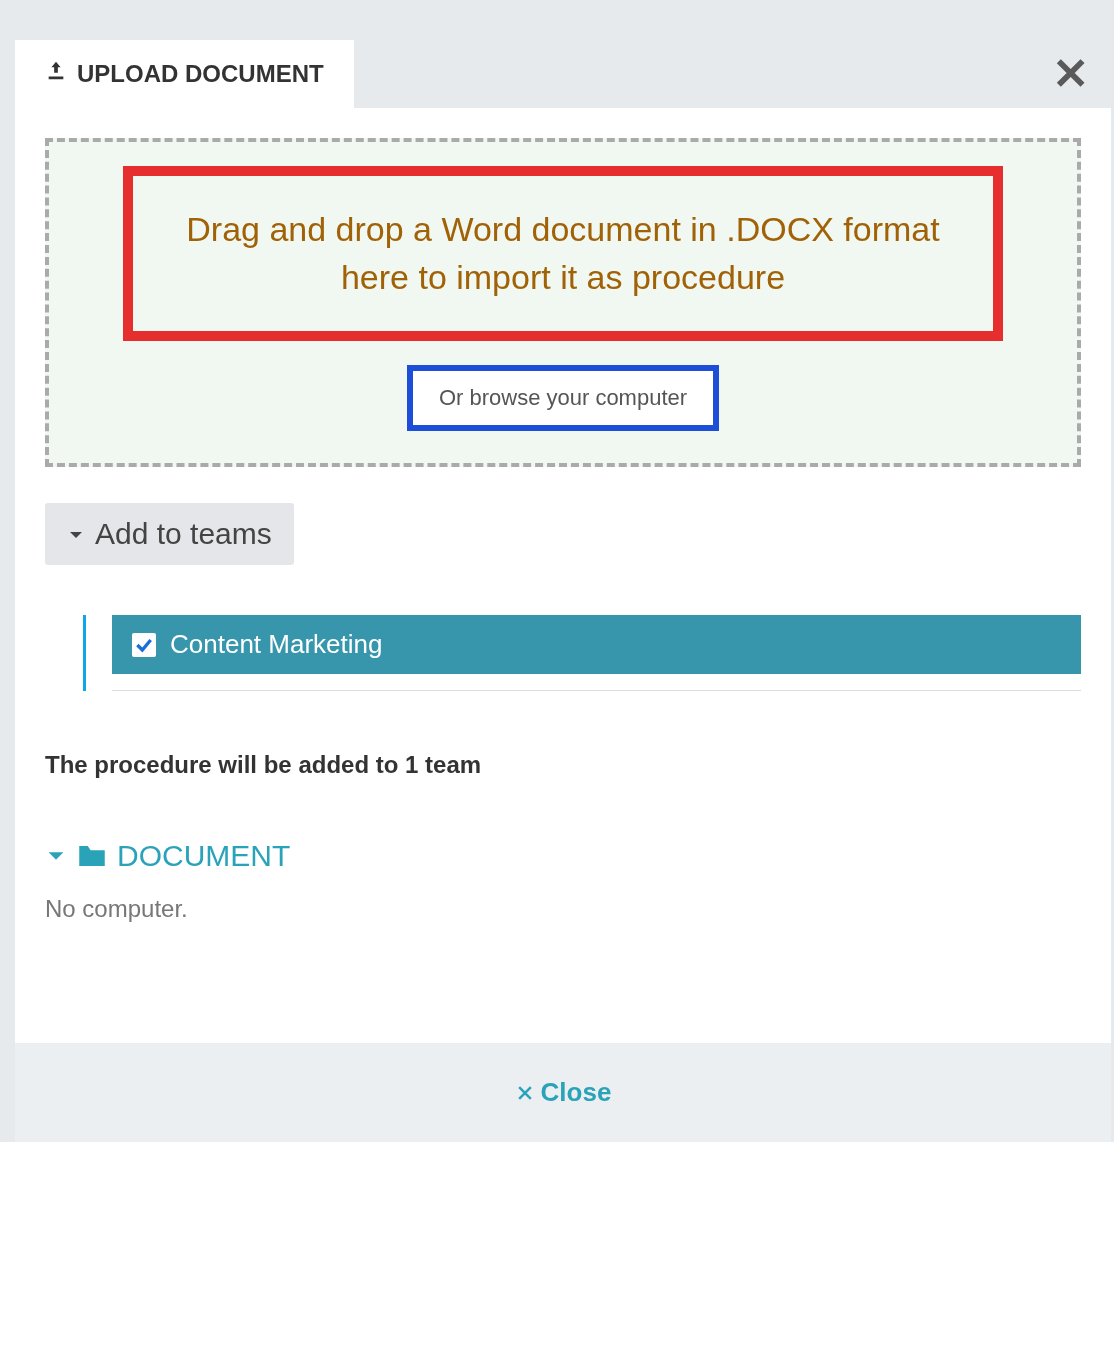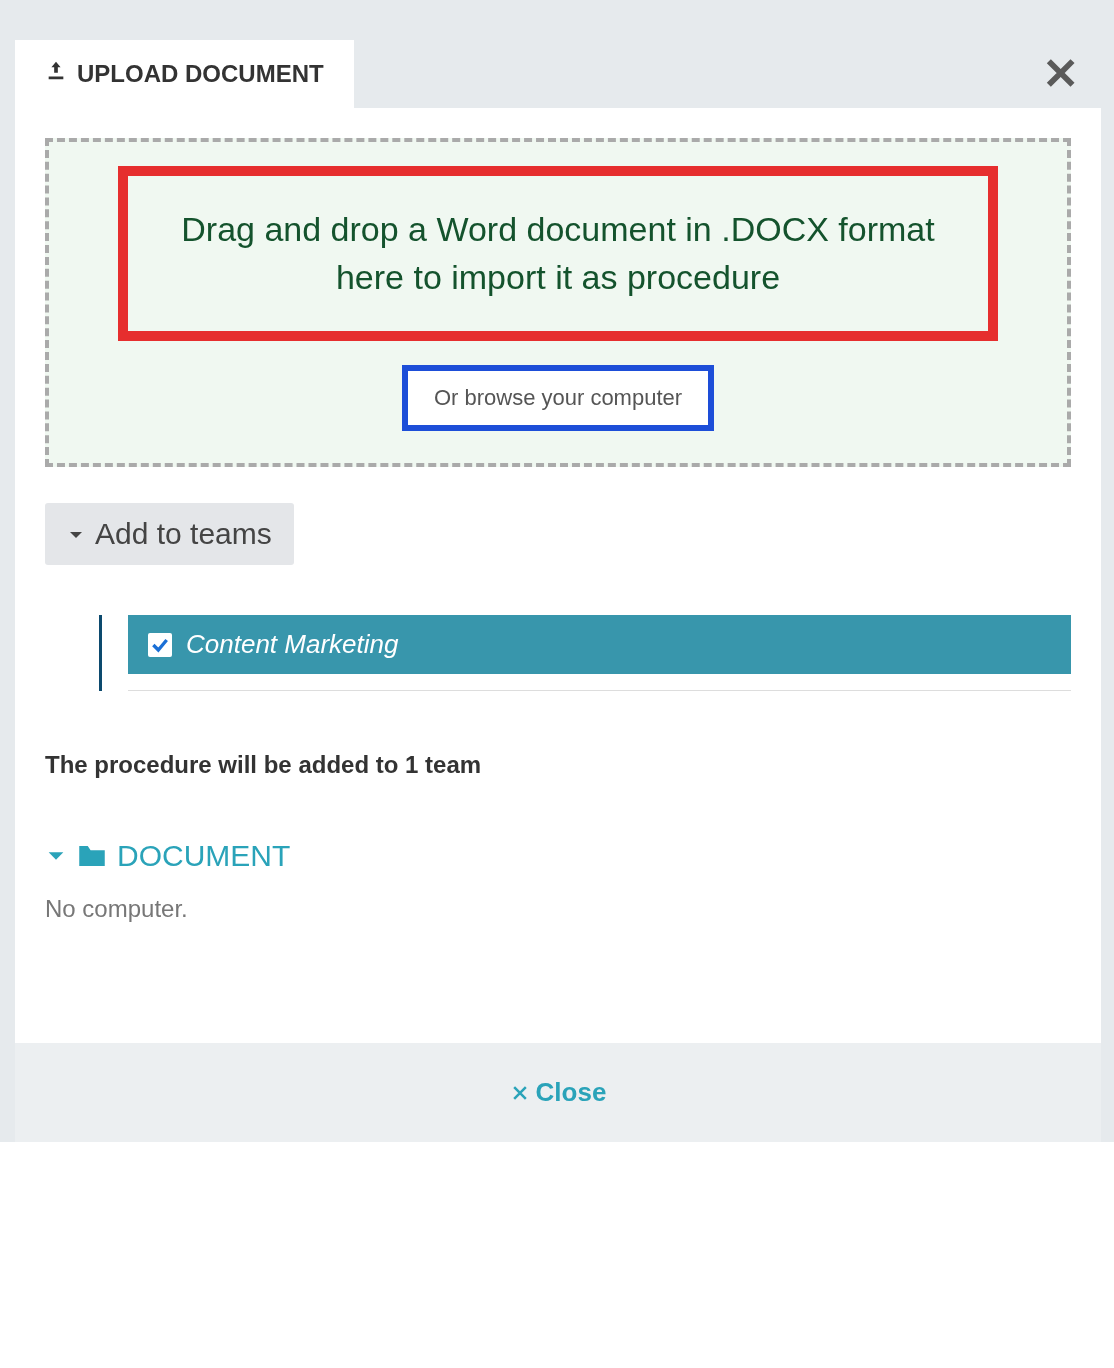--- a/index.html
+++ b/index.html
@@ -9,21 +9,21 @@
     }
     body {
       font-family: "Segoe UI", -apple-system, Helvetica, Arial, sans-serif;
       background: #fff;
       width: 1114px;
       height: 1368px;
     }
     .modal {
       background: #e6eaed;
       width: 100%;
-      padding: 0 13px 0 15px;
+      padding: 0 3px 0 15px;
     }
     .modal-header {
       display: flex;
       align-items: flex-start;
       justify-content: space-between;
       padding-top: 40px;
     }
     .tab {
       background: #fff;
       padding: 20px 30px;
@@ -61,21 +61,21 @@
     .drop-text-box {
       border: 10px solid #e62e2e;
       background: #f0f8f1;
       padding: 30px 40px;
       margin: 0 auto 24px auto;
       max-width: 880px;
     }
     .drop-text {
       font-size: 34px;
       font-weight: 300;
-      color: #14532d;
+      color: #a16207;
       line-height: 1.4;
     }
     .browse-btn {
       display: inline-block;
       border: 6px solid #1d4ed8;
       background: #fff;
       color: #555;
       font-size: 22px;
       font-weight: 400;
       padding: 14px 26px;
@@ -93,24 +93,23 @@
       cursor: pointer;
       border-radius: 3px;
     }
     .chevron-down-icon svg {
       width: 18px;
       height: 18px;
       fill: #444;
     }
     .team-wrap {
       margin-top: 50px;
-      margin-left: 54px;
-      border-left: 3px solid #0c4a6e;
+      margin-left: 38px;
+      border-left: 3px solid #0ea5e9;
       padding-left: 26px;
-      font-style: italic;
     }
     .team-row {
       background: #3896ac;
       color: #fff;
       font-size: 26px;
       font-weight: 400;
       padding: 14px 20px;
       display: flex;
       align-items: center;
       gap: 14px;

